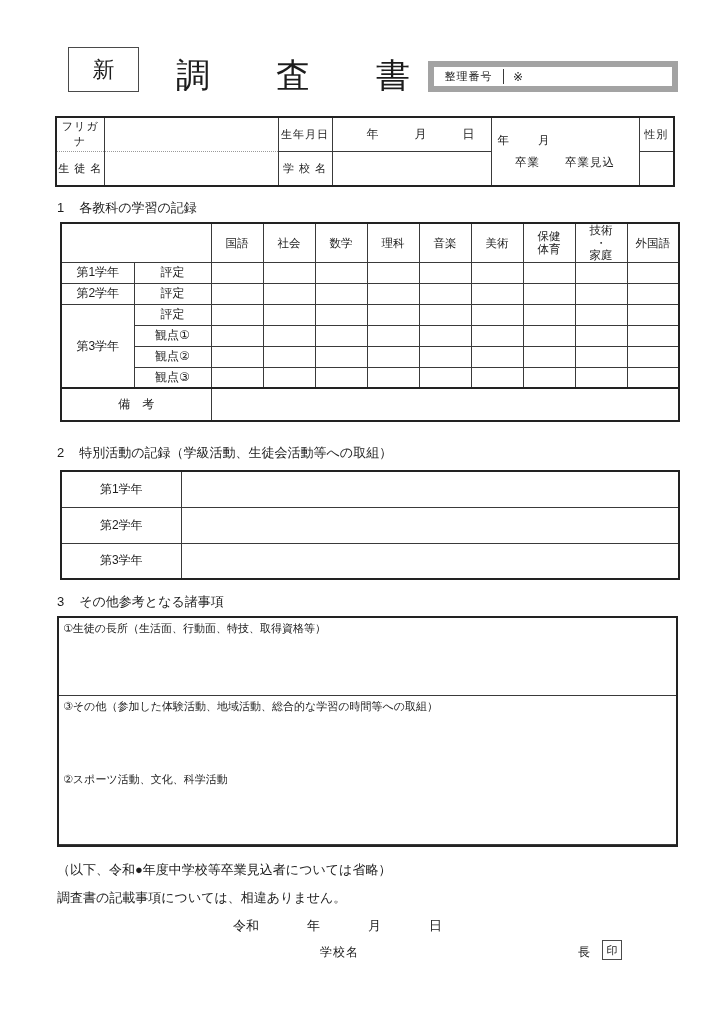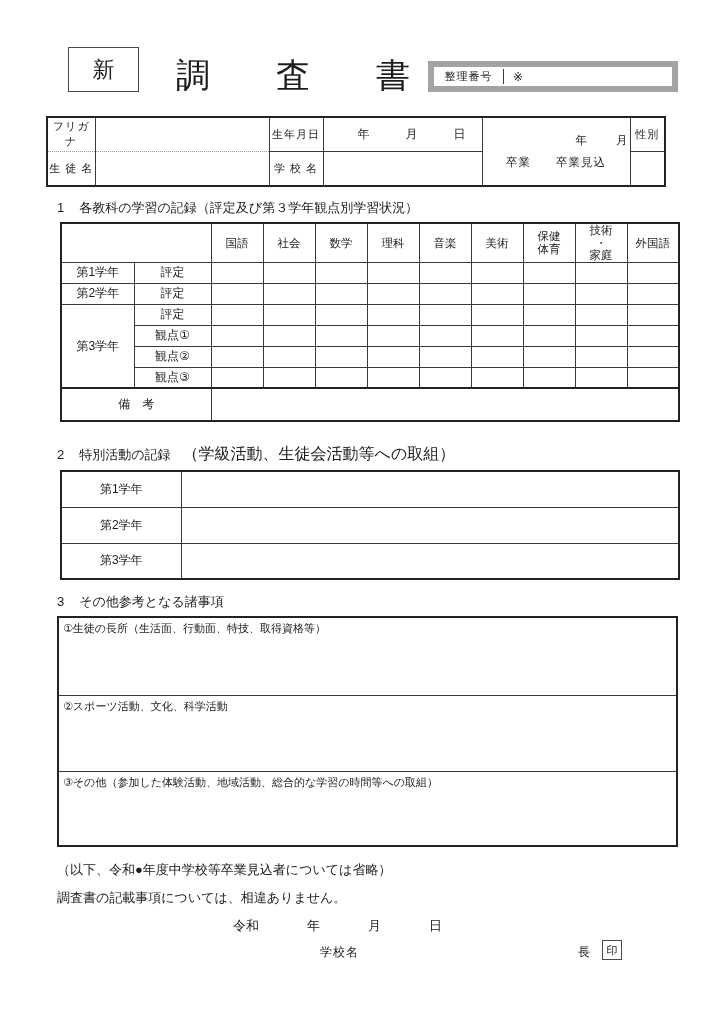--- a/index.html
+++ b/index.html
@@ -24,37 +24,37 @@
     font-family:"Liberation Serif","DejaVu Serif",serif; letter-spacing:66px; white-space:nowrap;
   }
   .serial-box {
     position:absolute; left:428px; top:61px; width:250px; height:31px;
     border:6px solid #a3a3a3; display:flex; align-items:center; background:#fff;
   }
   .serial-label { width:70px; border-right:1px solid #3a3a3a; display:flex; align-items:center; justify-content:center; font-size:11px; letter-spacing:1px; }
   .serial-value { flex:1; display:flex; align-items:center; padding-left:9px; font-size:12px; }
 
   
-  .student-wrap { position:absolute; left:46px; top:116px; }
+  .student-wrap { position:absolute; left:55px; top:116px; }
   .student-table { width:618px; border:2px solid #222; }
   .student-table th { font-size:11px; letter-spacing:1px; text-align:center; }
   .student-table .r1 > th, .student-table .r1 > td { height:34px; }
   .student-table .r2 > th, .student-table .r2 > td { height:35px; }
   .dotted-b { border-bottom:1px dotted #9a9a9a; }
   .dotted-t { border-top:1px dotted #9a9a9a; }
   .date-flex { display:flex; justify-content:flex-end; align-items:center; gap:36px; padding-right:16px; font-size:12px; height:100%; }
   .grad-cell { vertical-align:middle; font-size:11.5px; }
-  .grad-cell .l1 { text-align:right; margin-bottom:7px; letter-spacing:2px; }
+  .grad-cell .l1 { text-align:left; margin-bottom:7px; letter-spacing:2px;margin-left:6px; }
   .grad-cell .l2 { text-align:center; letter-spacing:1px; }
 
   
   .sec-title { position:absolute; left:57px; display:flex; align-items:baseline; white-space:nowrap; font-size:13px; }
   .sec-num { margin-right:15px; }
   .sec-sub { font-size:13px; }
-  .sec-sub.small { font-size:16px;padding-left:12px; }
+  .sec-sub.small { font-size:13px; }
   .t1 { top:199px; } .t2 { top:444px; } .t3 { top:593px; }
 
   
   .s1-wrap { position:absolute; left:60px; top:222px; }
   .s1-table { width:618px; border:2px solid #222; }
   .s1-table th.subject { height:37px; font-size:11.5px; white-space:pre-line; line-height:1.1; text-align:center; vertical-align:middle; }
   .s1-table td { height:21px; font-size:12px; }
   .grade-cell, .rlabel { text-align:center; }
   .remarks-row td { border-top:2px solid #222; height:33px; }
   .remarks-label { text-align:center; font-size:12px; }
@@ -130,21 +130,20 @@
         <td></td>
         <td></td>
       </tr>
     </tbody>
       </table>
   </div>
 
   <div class="sec-title t1">
     <span class="sec-num">1</span>
     <span>各教科の学習の記録</span>
-    <span class="sec-sub">（評定及び第３学年観点別学習状況）</span>
   </div>
   <div class="s1-wrap">
     <table class="s1-table">
       <colgroup>
         <col style="width:73px">
           <col style="width:77px">
         <col style="width:52px">
           <col style="width:52px">
           <col style="width:52px">
           <col style="width:52px">
@@ -280,22 +279,22 @@
     </tbody>
       </table>
   </div>
 
   <div class="sec-title t3">
     <span class="sec-num">3</span>
     <span>その他参考となる諸事項</span>
   </div>
   <div class="s3-box">
     <div class="s3-item i1">①生徒の長所（生活面、行動面、特技、取得資格等）</div>
+    <div class="s3-item i3">③その他（参加した体験活動、地域活動、総合的な学習の時間等への取組）</div>
     <div class="s3-item i2">②スポーツ活動、文化、科学活動</div>
-    <div class="s3-item i3">③その他（参加した体験活動、地域活動、総合的な学習の時間等への取組）</div>
   </div>
 
   <div class="note1">（以下、令和●年度中学校等卒業見込者については省略）</div>
   <div class="note2">調査書の記載事項については、相違ありません。</div>
   <div class="date-line">
     <span>令和</span>
     <span>年</span>
     <span>月</span>
     <span>日</span>
   </div>

